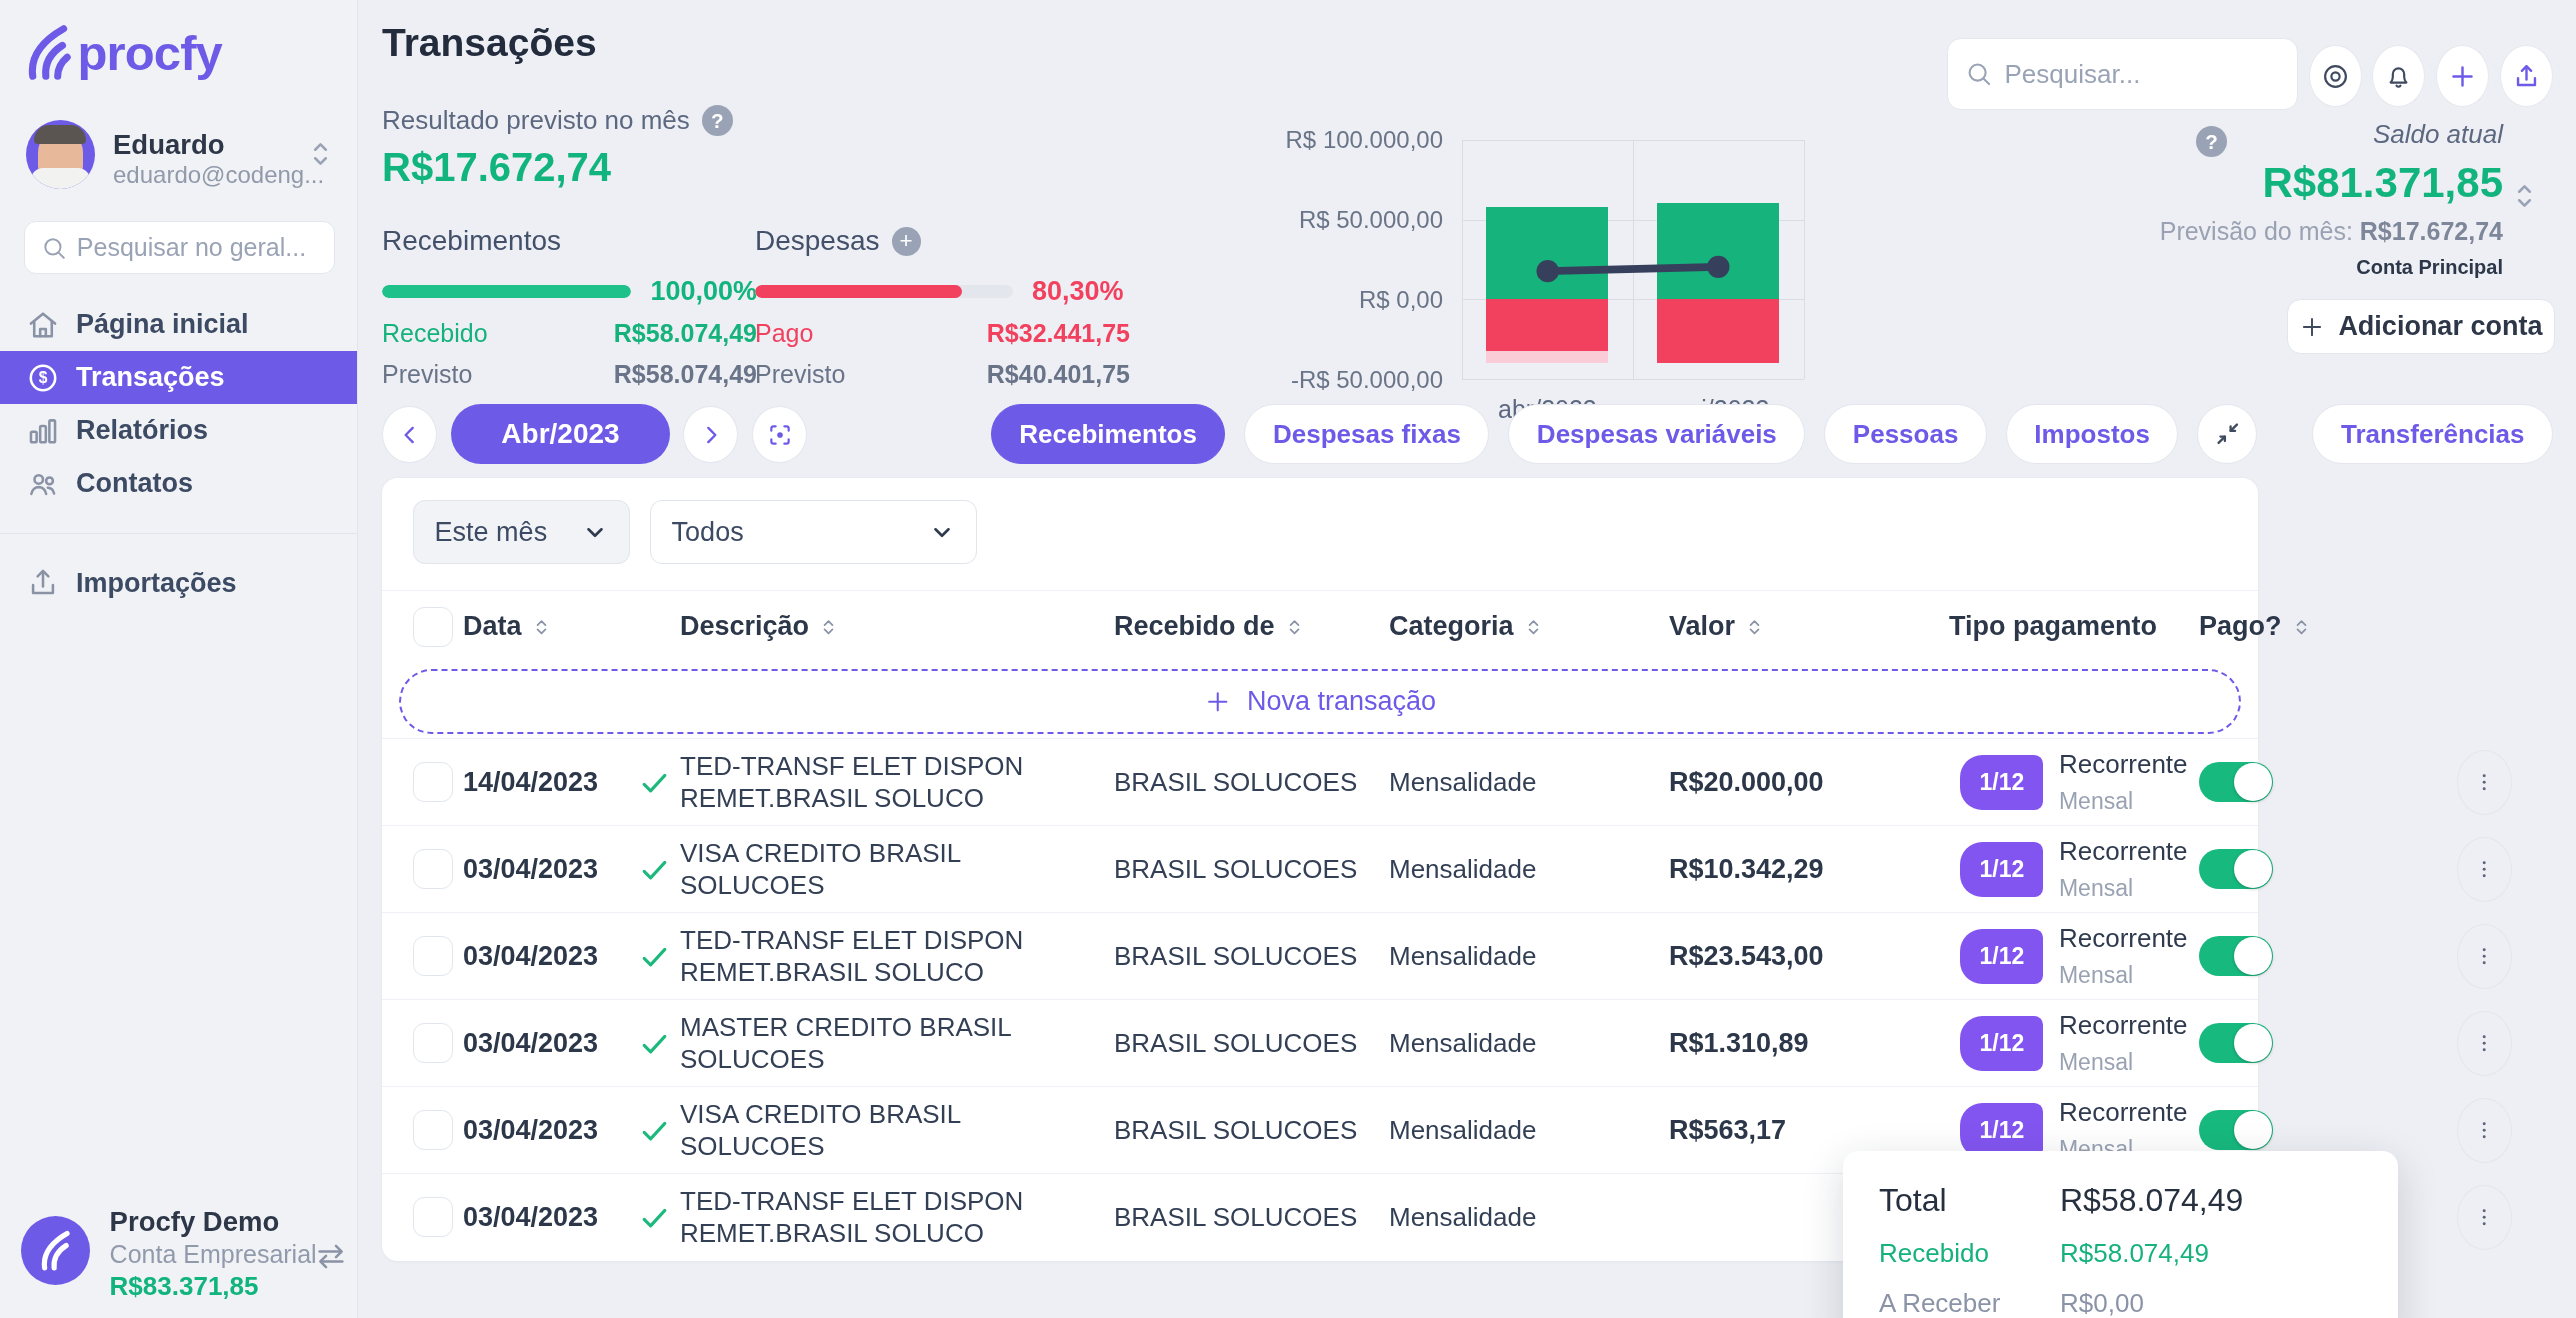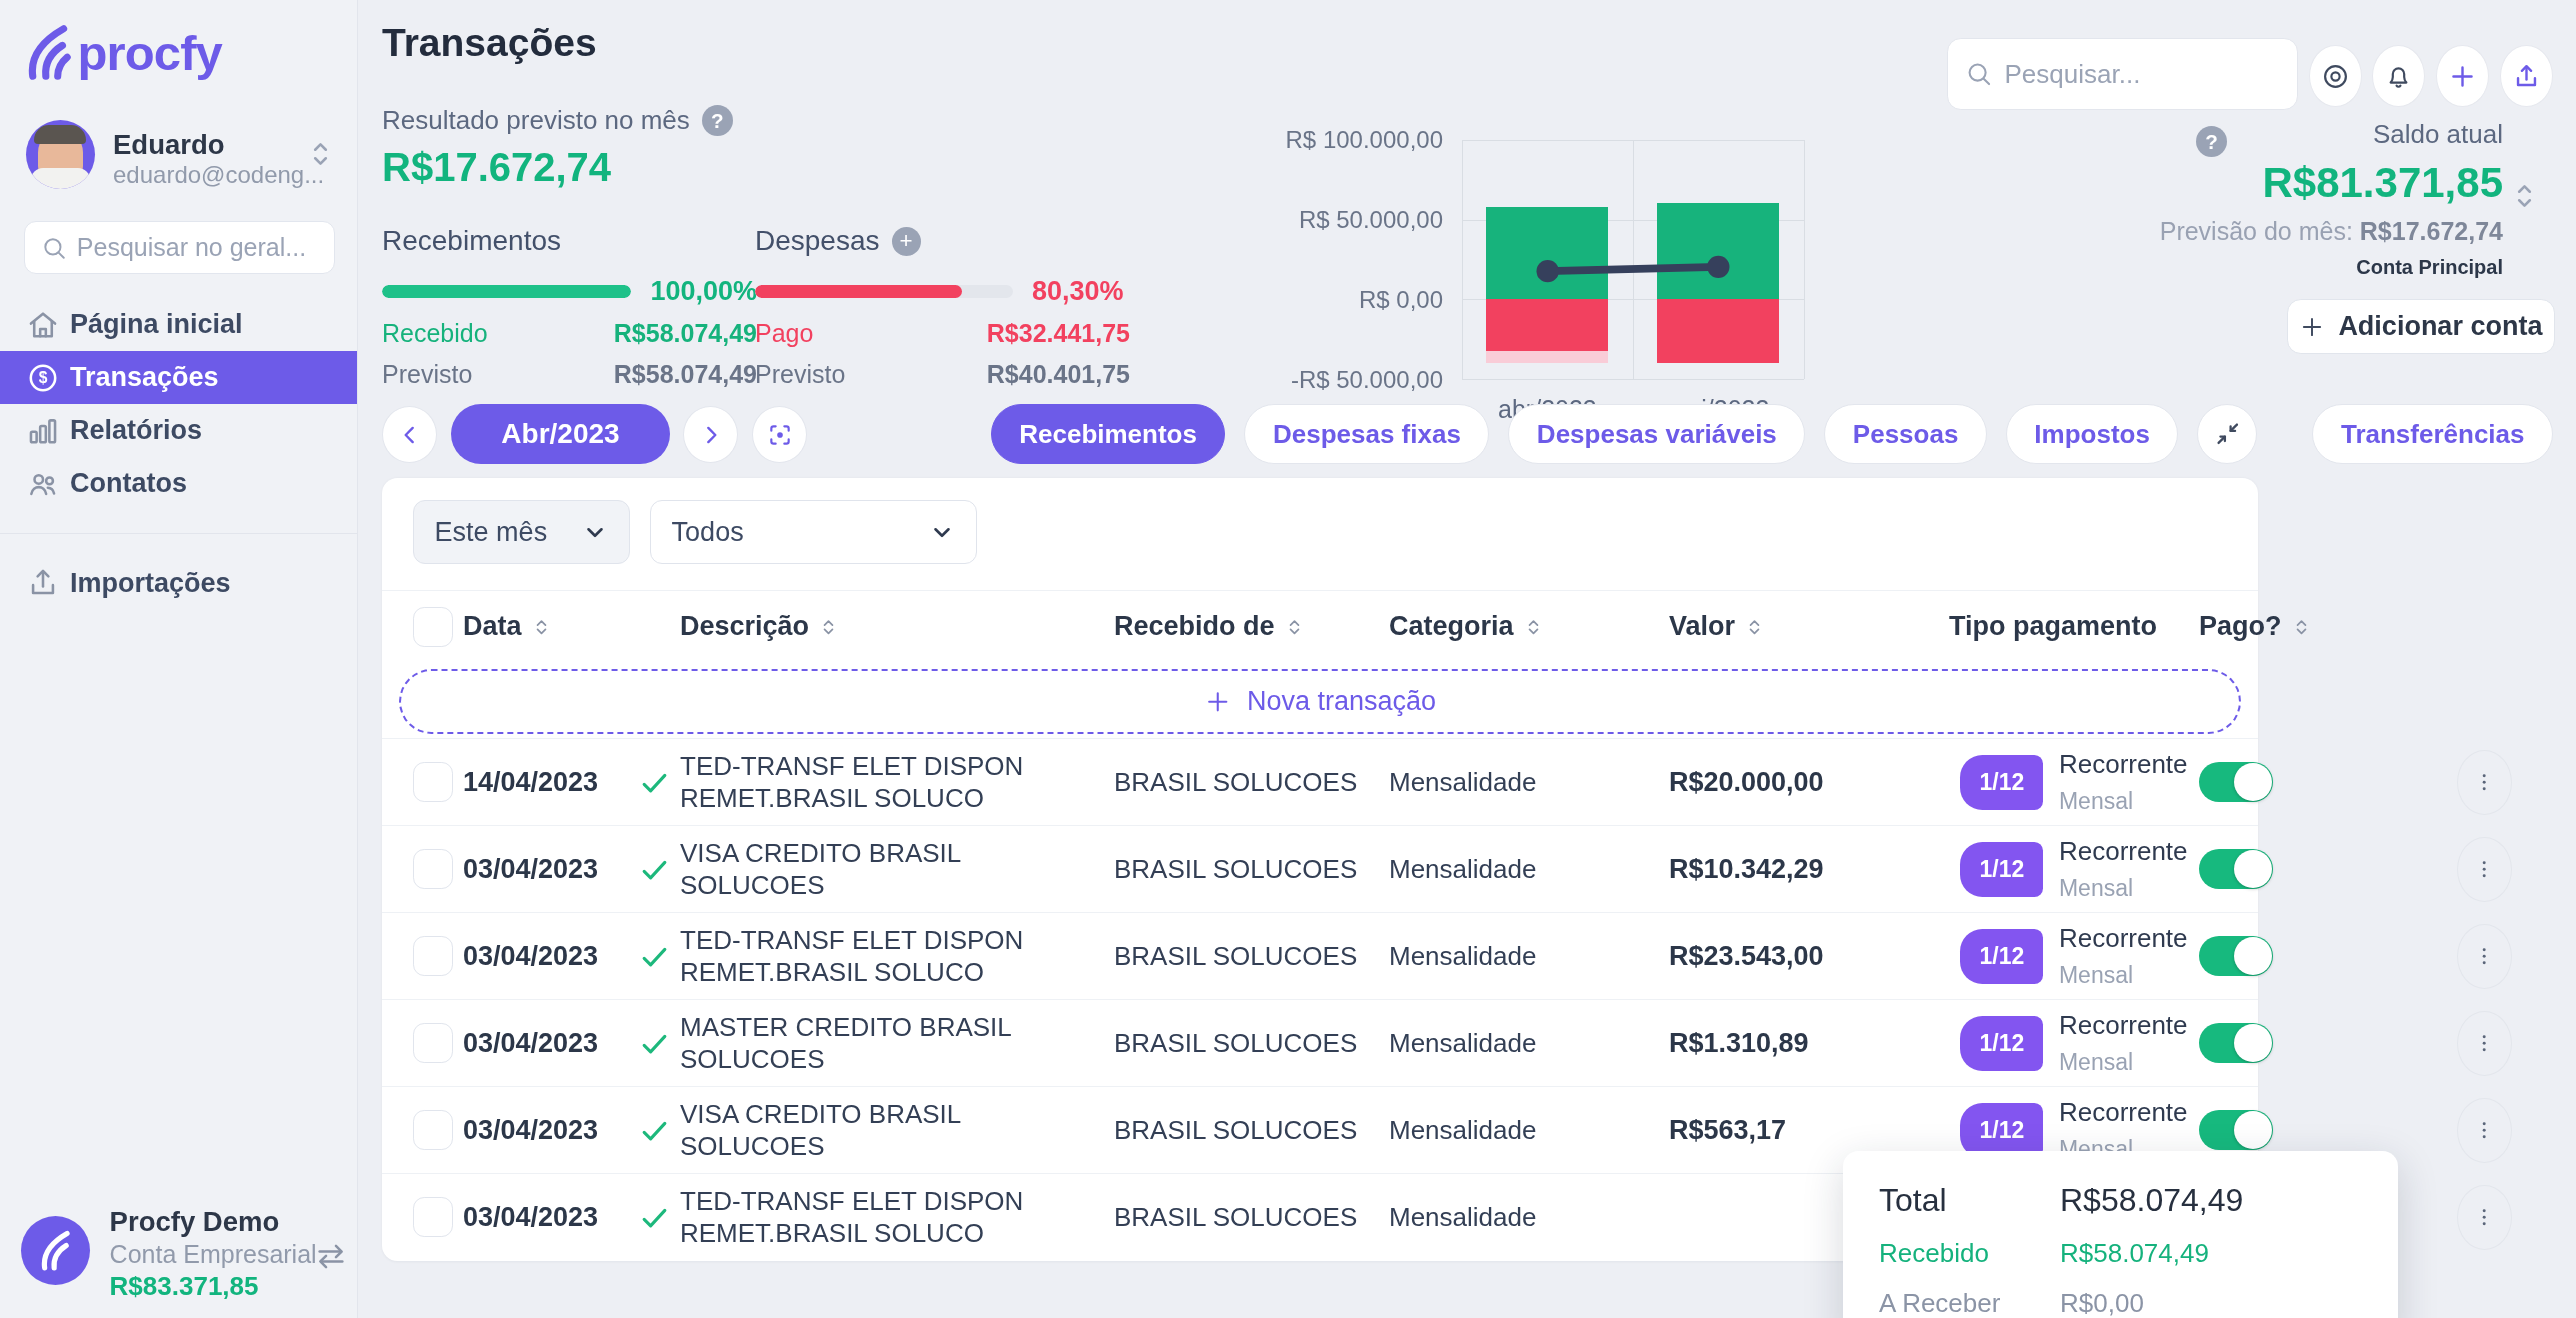--- a/index.html
+++ b/index.html
@@ -31,21 +31,21 @@
   .updown-ic { width:29px; height:34px; color:#9aa3b5; }
   .userbox .updown-ic { position:absolute; right:5.2px; top:17px; }
   .side-search { position:absolute; left:24px; top:221px; width:311px; height:53px;
                  background:#fff; border:0.9px solid #e2e6ee; border-radius:12px;
                  display:flex; align-items:center; padding:0 15.5px; gap:10.3px; }
   .side-search .s-ic { width:26px; height:26px; color:#9aa3b5; flex:0 0 auto; }
   .side-search input { border:none; outline:none; background:transparent; width:100%;
                        font-family:"Liberation Sans",sans-serif; font-size:25px; color:#3d4a63; }
   .side-search input::placeholder { color:#9aa3b5; }
   .nav { position:absolute; left:0; top:298px; right:0; }
-  .nav-item { height:53px; display:flex; align-items:center; gap:10px; padding-left:26px;
+  .nav-item { height:53px; display:flex; align-items:center; gap:16px; padding-left:26px;
               color:#3d4a63; cursor:pointer; }
   .nav-item .n-ic { width:34px; height:34px; color:#8a93a5; }
   .nav-item .n-label { font-size:27px; font-weight:600; }
   .nav-item.active { background:#6d5be8; color:#fff; }
   .nav-item.active .n-ic { color:#fff; }
   .nav-divider { height:0.9px; background:#e2e5ec; margin:23px 0; }
   .side-footer { position:absolute; left:20.6px; bottom:26px; right:13.8px; height:86px; }
   .side-footer .f-avatar { position:absolute; left:0; top:10.3px; width:69px; height:69px;
                            border-radius:50%; background:#6d5be8; color:#fff; padding:13.8px 15.5px; }
   .f-company { position:absolute; left:89px; top:0; font-size:27.5px; font-weight:bold; color:#2d3748; }
@@ -96,21 +96,21 @@
   .gridline { position:absolute; left:0; right:0; height:0.9px; background:#d9dde3; }
   .vline { position:absolute; top:0; bottom:0; width:0.9px; background:#d9dde3; }
   .ytick { position:absolute; width:206px; text-align:right; font-size:24px; color:#6a7488; }
   .cat-label { position:absolute; width:172px; text-align:center; font-size:25px; color:#5c6880; }
   .bar { position:absolute; }
   .line-svg { position:absolute; left:0; top:0; width:342px; height:239px; overflow:visible; }
 
   
   .panel-help { position:absolute; left:1837px; top:126px; }
   .account-texts { position:absolute; right:73px; top:119px; text-align:right; }
-  .balance-label { font-size:26px; color:#5c6880; }
+  .balance-label { font-size:26px; color:#5c6880;font-style:italic; }
   .balance-value { font-size:42px; font-weight:bold; color:#12b47e; margin-top:8.6px; }
   .forecast-line { font-size:25px; color:#99a1b2; margin-top:10.3px; }
   .forecast-line b { color:#7e8799; }
   .account-name { font-size:20px; font-weight:bold; color:#2c3749; margin-top:10.3px; }
   .acct-chevrons { position:absolute; right:37px; top:179px; }
   .add-account { position:absolute; right:21.5px; top:299px; width:268px; height:55px; background:#fff;
                  border:0.9px solid #e1e5ec; border-radius:13.8px; display:flex; align-items:center;
                  justify-content:center; gap:13.8px; font-size:27px; font-weight:600; color:#2d3748; cursor:pointer; }
   .add-account .p-ic { width:26px; height:26px; color:#3f4a5f; }
 

